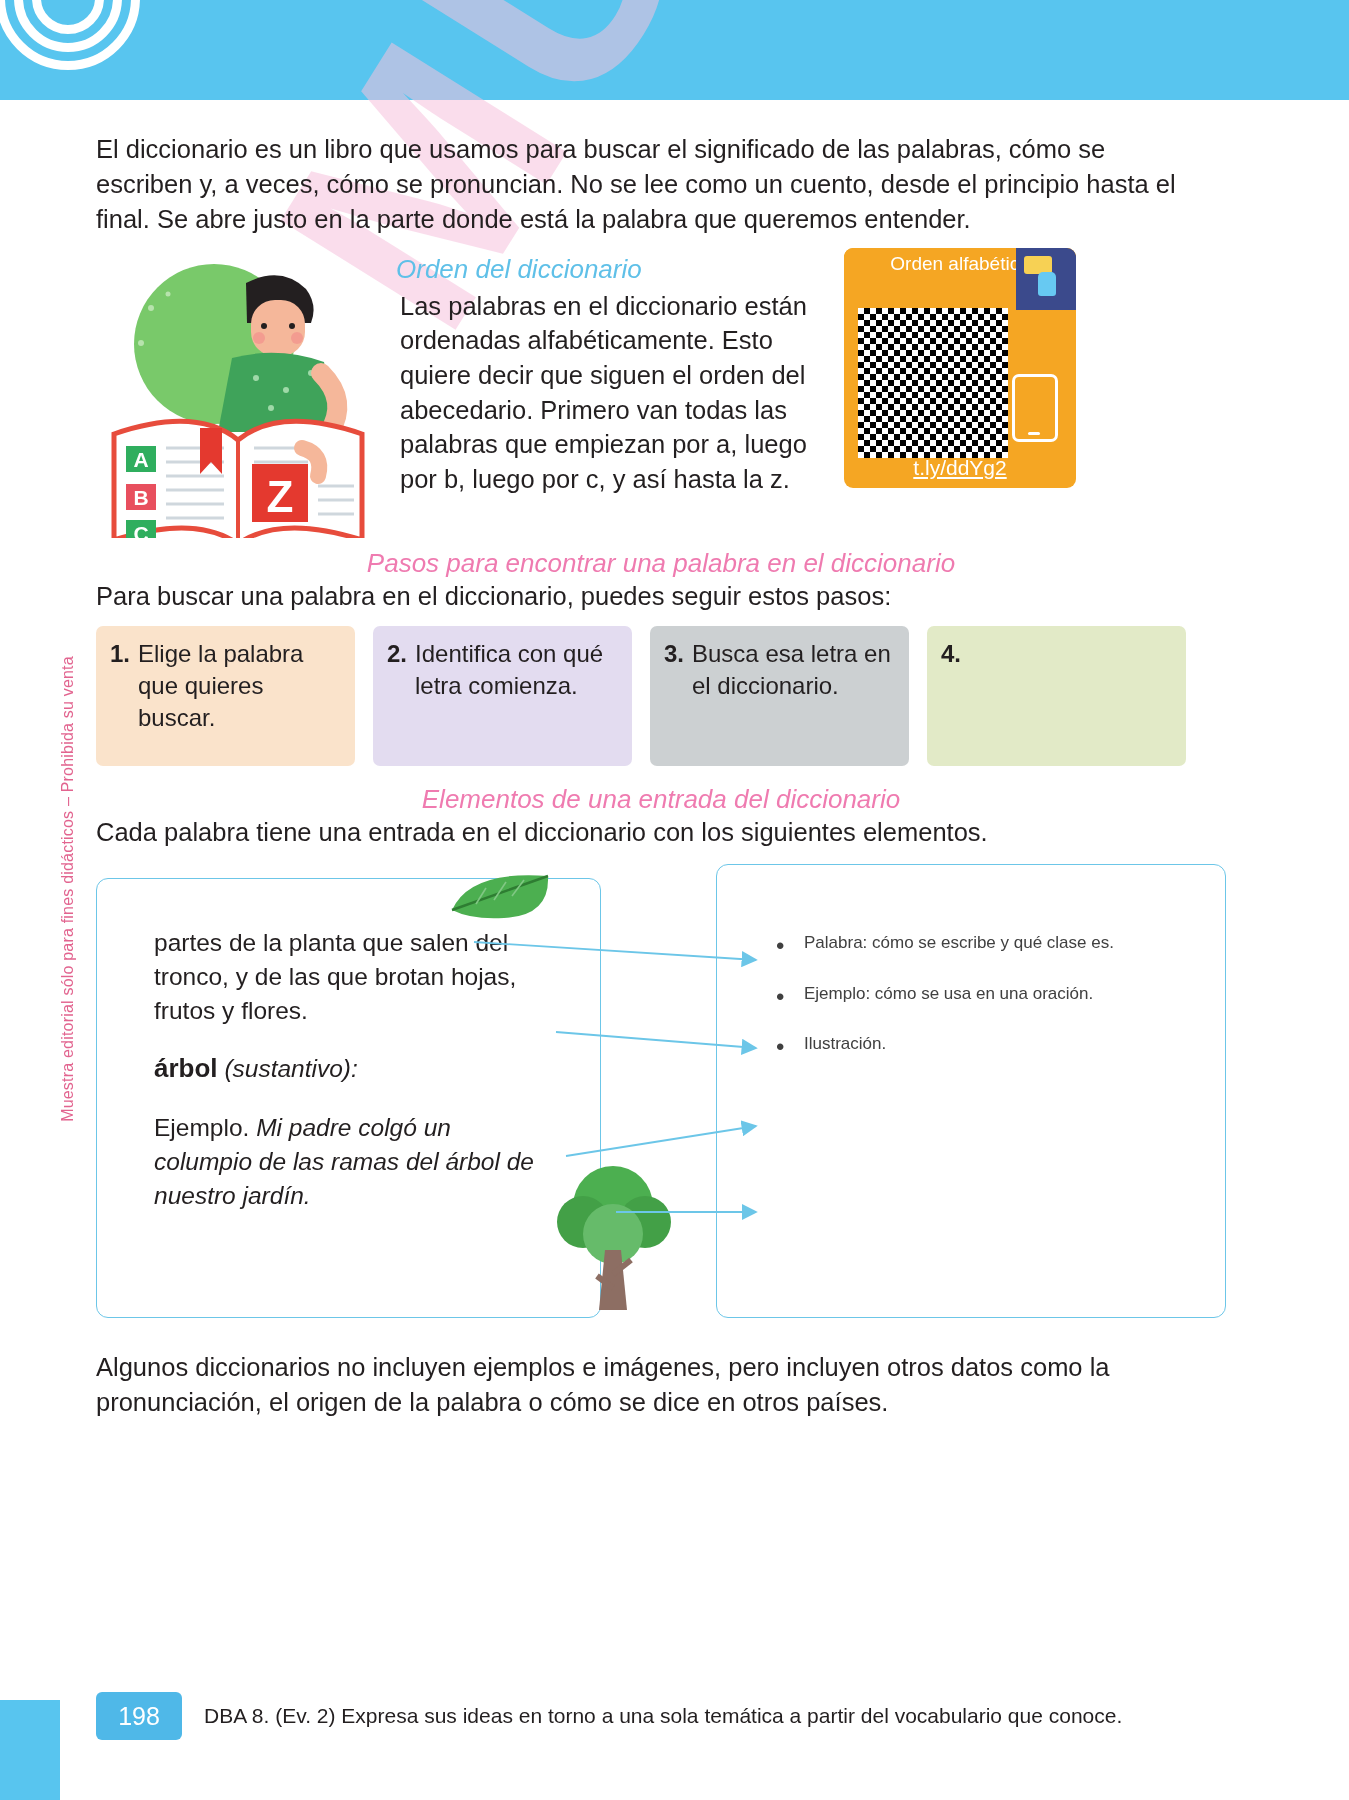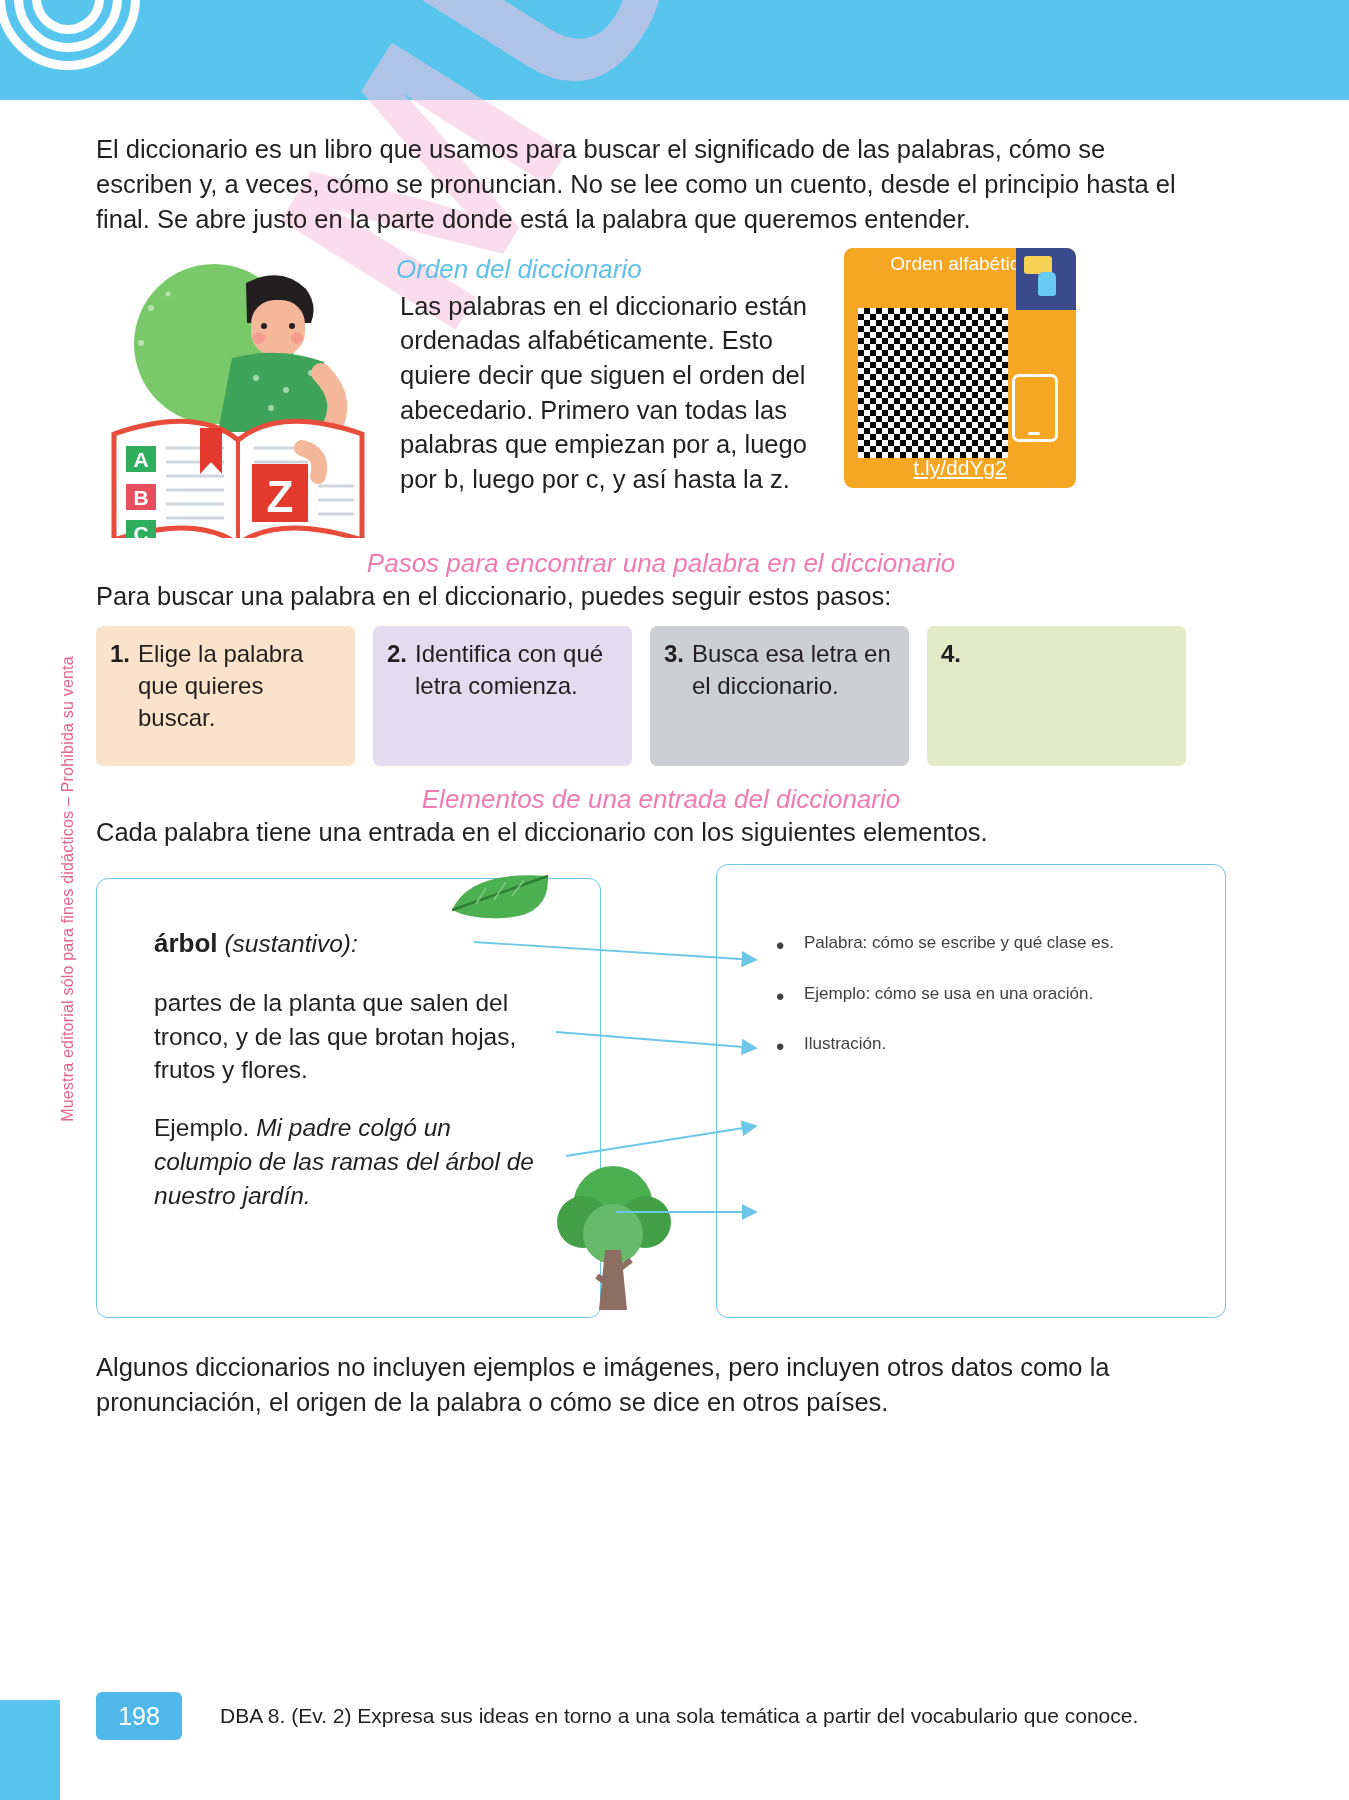--- a/index.html
+++ b/index.html
@@ -297,21 +297,21 @@
   }
 
   
   .footer {
     position: absolute;
     left: 96px;
     top: 1692px;
     width: 1130px;
     display: flex;
     align-items: center;
-    gap: 38px;
+    gap: 22px;
   }
   .page-num {
     width: 86px; height: 48px;
     background: #4fb8e8;
     color: #ffffff;
     border-radius: 6px;
     display: flex;
     align-items: center;
     justify-content: center;
     font-size: 25px;
@@ -460,25 +460,25 @@
       <circle cx="62" cy="52" r="40" fill="#4caf50"></circle>
       <circle cx="32" cy="68" r="26" fill="#43a047"></circle>
       <circle cx="94" cy="68" r="26" fill="#43a047"></circle>
       <circle cx="62" cy="80" r="30" fill="#66bb6a"></circle>
       <path d="M54 96 l16 0 l6 60 l-28 0 z" fill="#8d6e63"></path>
       <path d="M62 120 l18 -14" stroke="#8d6e63" stroke-width="6" fill="none"></path>
       <path d="M62 134 l-16 -12" stroke="#8d6e63" stroke-width="6" fill="none"></path>
     </svg>
 
     <div class="entry">
+      <p>partes de la planta que salen del tronco, y de las que brotan hojas, frutos y flores.</p>
       <p>
         <span class="word">árbol</span>
         <span class="pos">(sustantivo):</span>
       </p>
-      <p>partes de la planta que salen del tronco, y de las que brotan hojas, frutos y flores.</p>
       <p class="ex">
         <span>Ejemplo.</span>
         <em>Mi padre colgó un columpio de las ramas del árbol de nuestro jardín.</em>
       </p>
     </div>
 
     <div class="bullets">
       <ul>
         <li>Palabra: cómo se escribe y qué clase es.</li>
         <li>Ejemplo: cómo se usa en una oración.</li>

